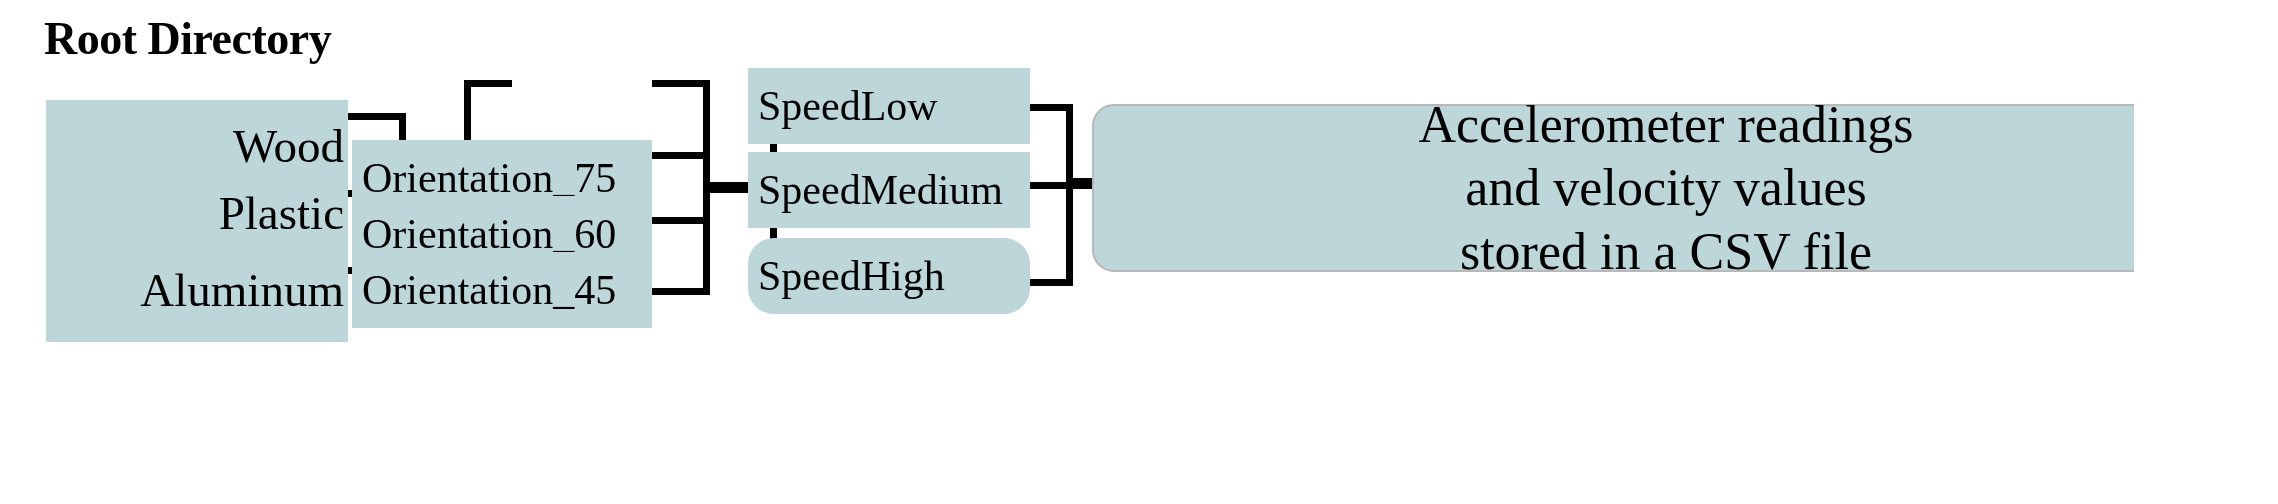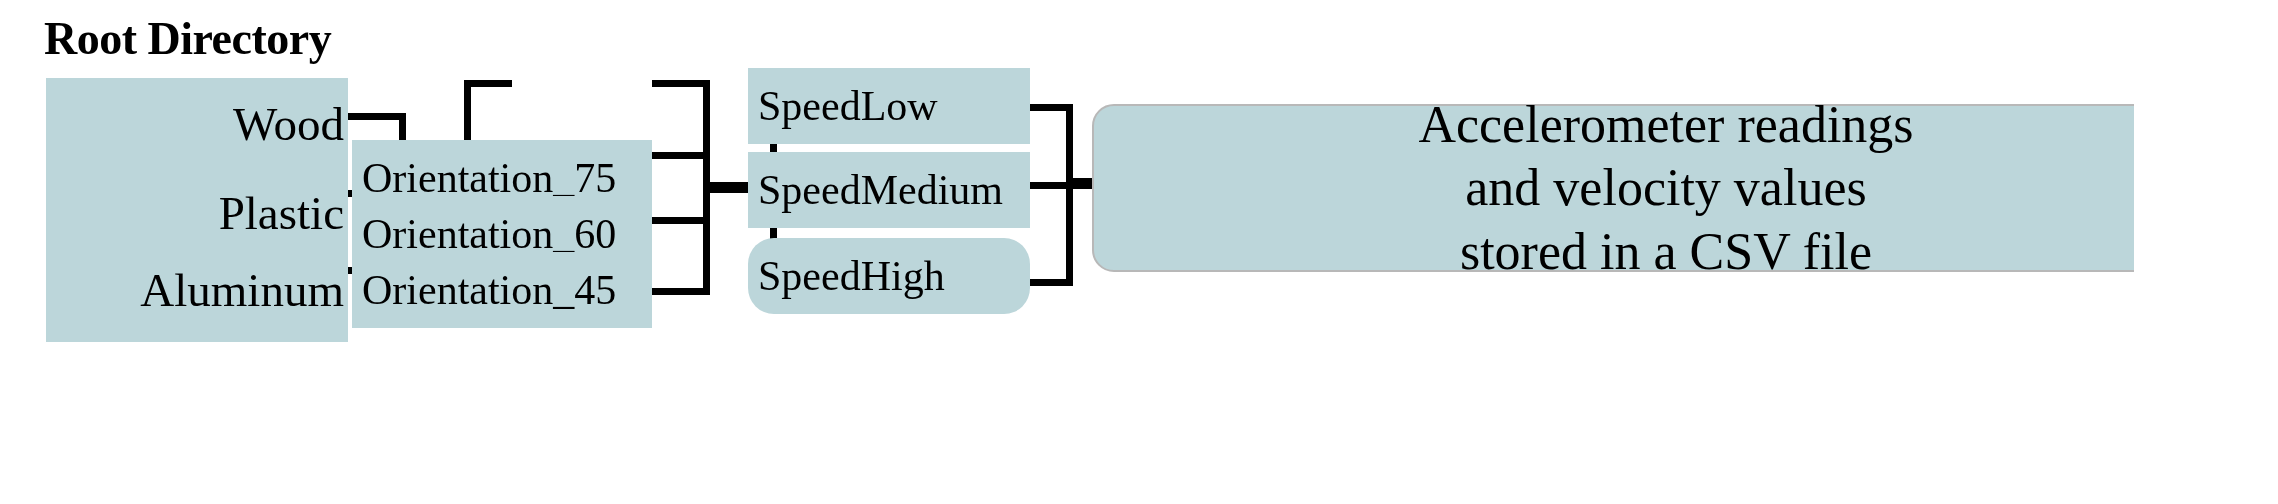--- a/index.html
+++ b/index.html
@@ -86,21 +86,21 @@
   .v { width: 7px; }
   .h.thick { height: 11px; }
 </style>
 </head>
 <body>
 
 <div id="stage">
 
   <div class="title">Root Directory</div>
 
-  <div class="node mat right" style="top:78px;height:98px;padding-left:18px;">
+  <div class="node mat right" style="top:100px;height:98px;padding-left:18px;">
     <span class="txt">Wood</span>
   </div>
   <div class="node mat right" style="top:167px;height:98px;">
     <span class="txt">Plastic</span>
   </div>
   <div class="node mat right" style="top:244px;height:98px;text-align:right;">
     <span class="txt">Aluminum</span>
   </div>
 
   <div class="h" style="left:348px;top:113px;width:58px;"></div>

